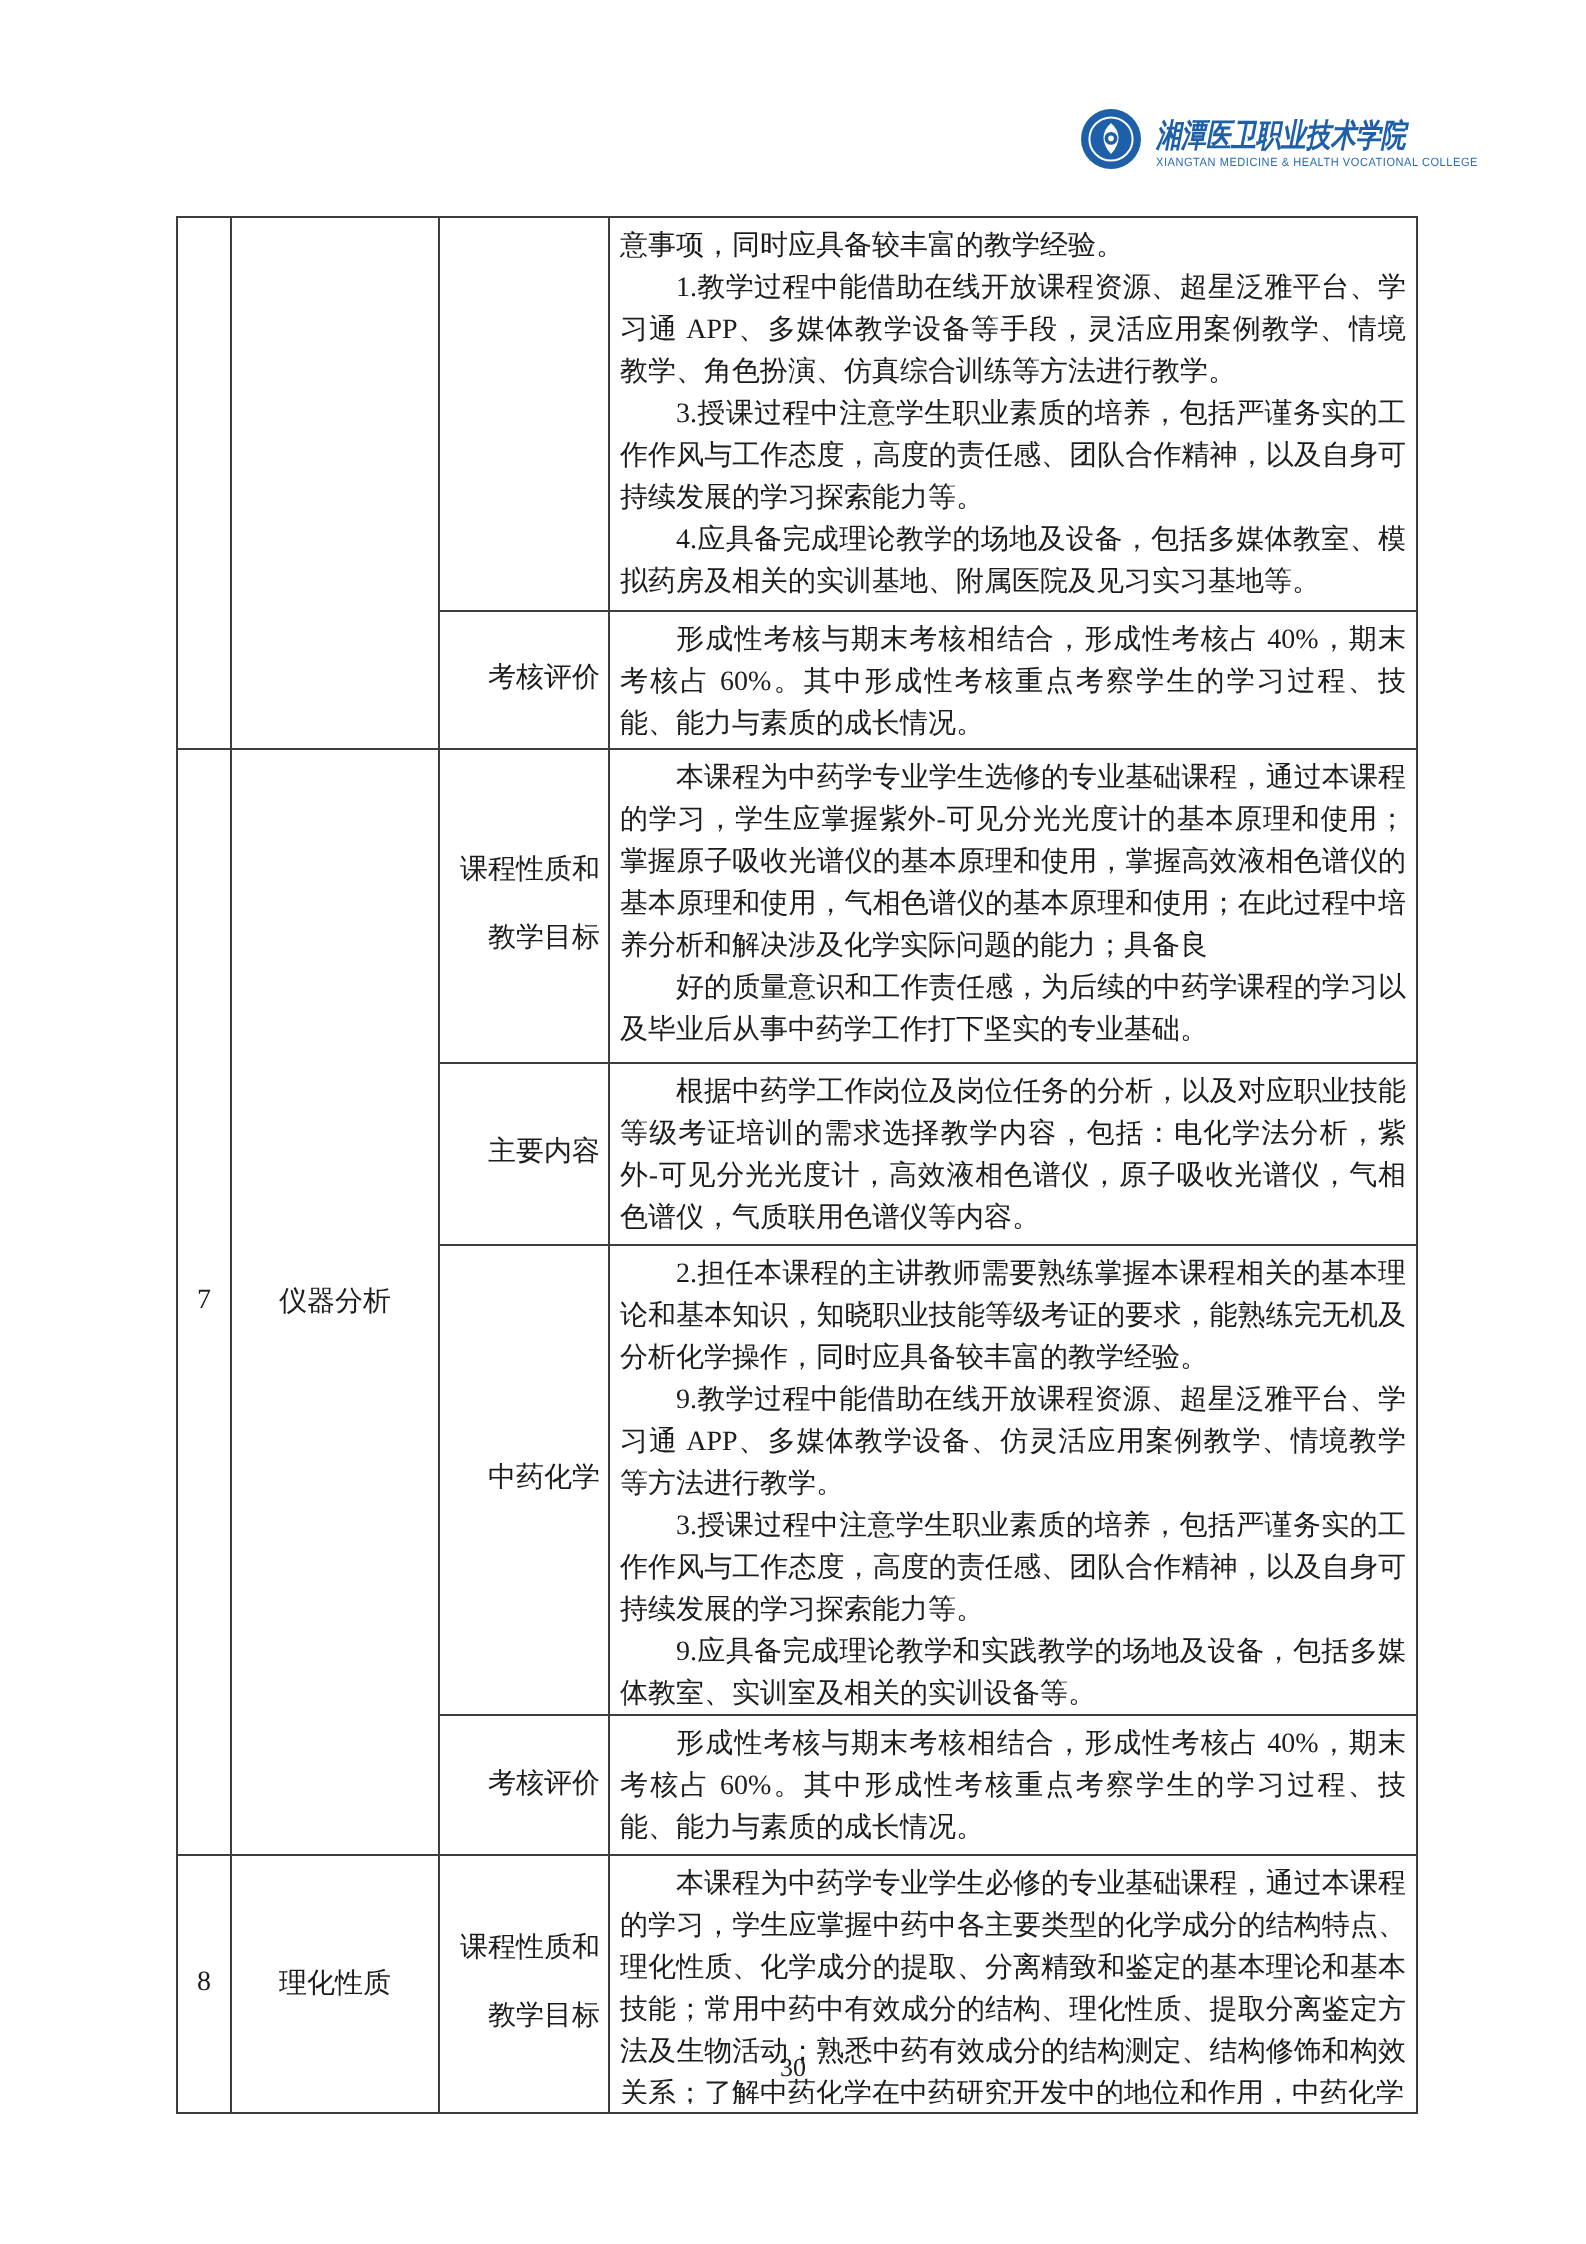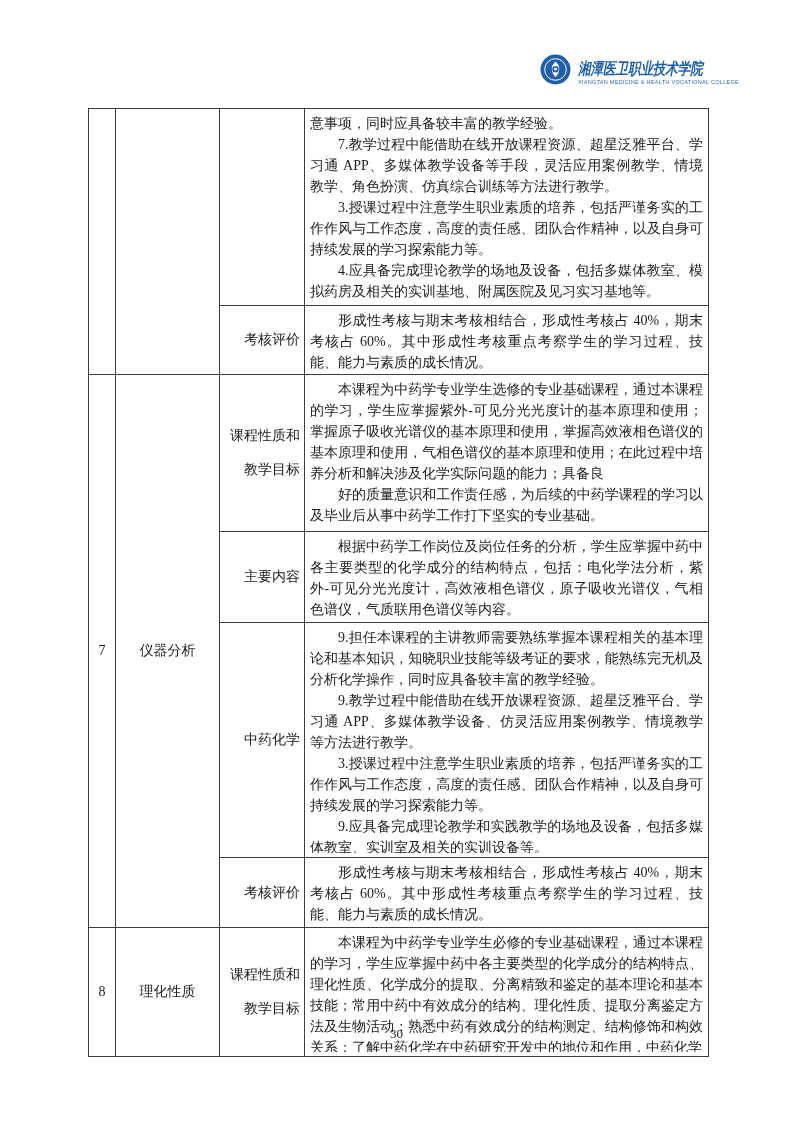--- a/index.html
+++ b/index.html
@@ -86,21 +86,21 @@
       </colgroup>
     <tbody>
 
       <tr style="height:190px">
         <td class="sn" rowspan="2"></td>
         <td class="course" rowspan="2"></td>
         <td class="label"></td>
         <td class="content">
           <div class="cw" style="height:188px">
             <p class="no-indent">意事项，同时应具备较丰富的教学经验。</p>
-            <p>7.教学过程中能借助在线开放课程资源、超星泛雅平台、学习通 APP、多媒体教学设备等手段，灵活应用案例教学、情境教学、角色扮演、仿真综合训练等方法进行教学。</p>
+            <p>1.教学过程中能借助在线开放课程资源、超星泛雅平台、学习通 APP、多媒体教学设备等手段，灵活应用案例教学、情境教学、角色扮演、仿真综合训练等方法进行教学。</p>
             <p>3.授课过程中注意学生职业素质的培养，包括严谨务实的工作作风与工作态度，高度的责任感、团队合作精神，以及自身可持续发展的学习探索能力等。</p>
             <p>4.应具备完成理论教学的场地及设备，包括多媒体教室、模拟药房及相关的实训基地、附属医院及见习实习基地等。</p>
           </div>
         </td>
       </tr>
       <tr style="height:62px">
         <td class="label">考核评价</td>
         <td class="content">
           <div class="cw" style="height:60px">
             <p>形成性考核与期末考核相结合，形成性考核占 40%，期末考核占 60%。其中形成性考核重点考察学生的学习过程、技能、能力与素质的成长情况。</p>
@@ -116,29 +116,29 @@
           <div class="cw" style="height:148px">
             <p>本课程为中药学专业学生选修的专业基础课程，通过本课程的学习，学生应掌握紫外-可见分光光度计的基本原理和使用；掌握原子吸收光谱仪的基本原理和使用，掌握高效液相色谱仪的基本原理和使用，气相色谱仪的基本原理和使用；在此过程中培养分析和解决涉及化学实际问题的能力；具备良</p>
             <p>好的质量意识和工作责任感，为后续的中药学课程的学习以及毕业后从事中药学工作打下坚实的专业基础。</p>
           </div>
         </td>
       </tr>
       <tr style="height:84px">
         <td class="label">主要内容</td>
         <td class="content">
           <div class="cw" style="height:82px">
-            <p>根据中药学工作岗位及岗位任务的分析，学生应掌握中药中各主要类型的化学成分的结构特点，包括：电化学法分析，紫外-可见分光光度计，高效液相色谱仪，原子吸收光谱仪，气相色谱仪，气质联用色谱仪等内容。</p>
+            <p>根据中药学工作岗位及岗位任务的分析，以及对应职业技能等级考证培训的需求选择教学内容，包括：电化学法分析，紫外-可见分光光度计，高效液相色谱仪，原子吸收光谱仪，气相色谱仪，气质联用色谱仪等内容。</p>
           </div>
         </td>
       </tr>
       <tr style="height:228px">
         <td class="label">中药化学</td>
         <td class="content">
           <div class="cw" style="height:226px">
-            <p>9.担任本课程的主讲教师需要熟练掌握本课程相关的基本理论和基本知识，知晓职业技能等级考证的要求，能熟练完无机及分析化学操作，同时应具备较丰富的教学经验。</p>
+            <p>2.担任本课程的主讲教师需要熟练掌握本课程相关的基本理论和基本知识，知晓职业技能等级考证的要求，能熟练完无机及分析化学操作，同时应具备较丰富的教学经验。</p>
             <p>9.教学过程中能借助在线开放课程资源、超星泛雅平台、学习通 APP、多媒体教学设备、仿灵活应用案例教学、情境教学等方法进行教学。</p>
             <p>3.授课过程中注意学生职业素质的培养，包括严谨务实的工作作风与工作态度，高度的责任感、团队合作精神，以及自身可持续发展的学习探索能力等。</p>
             <p>9.应具备完成理论教学和实践教学的场地及设备，包括多媒体教室、实训室及相关的实训设备等。</p>
           </div>
         </td>
       </tr>
       <tr style="height:63px">
         <td class="label">考核评价</td>
         <td class="content">
           <div class="cw" style="height:61px">

